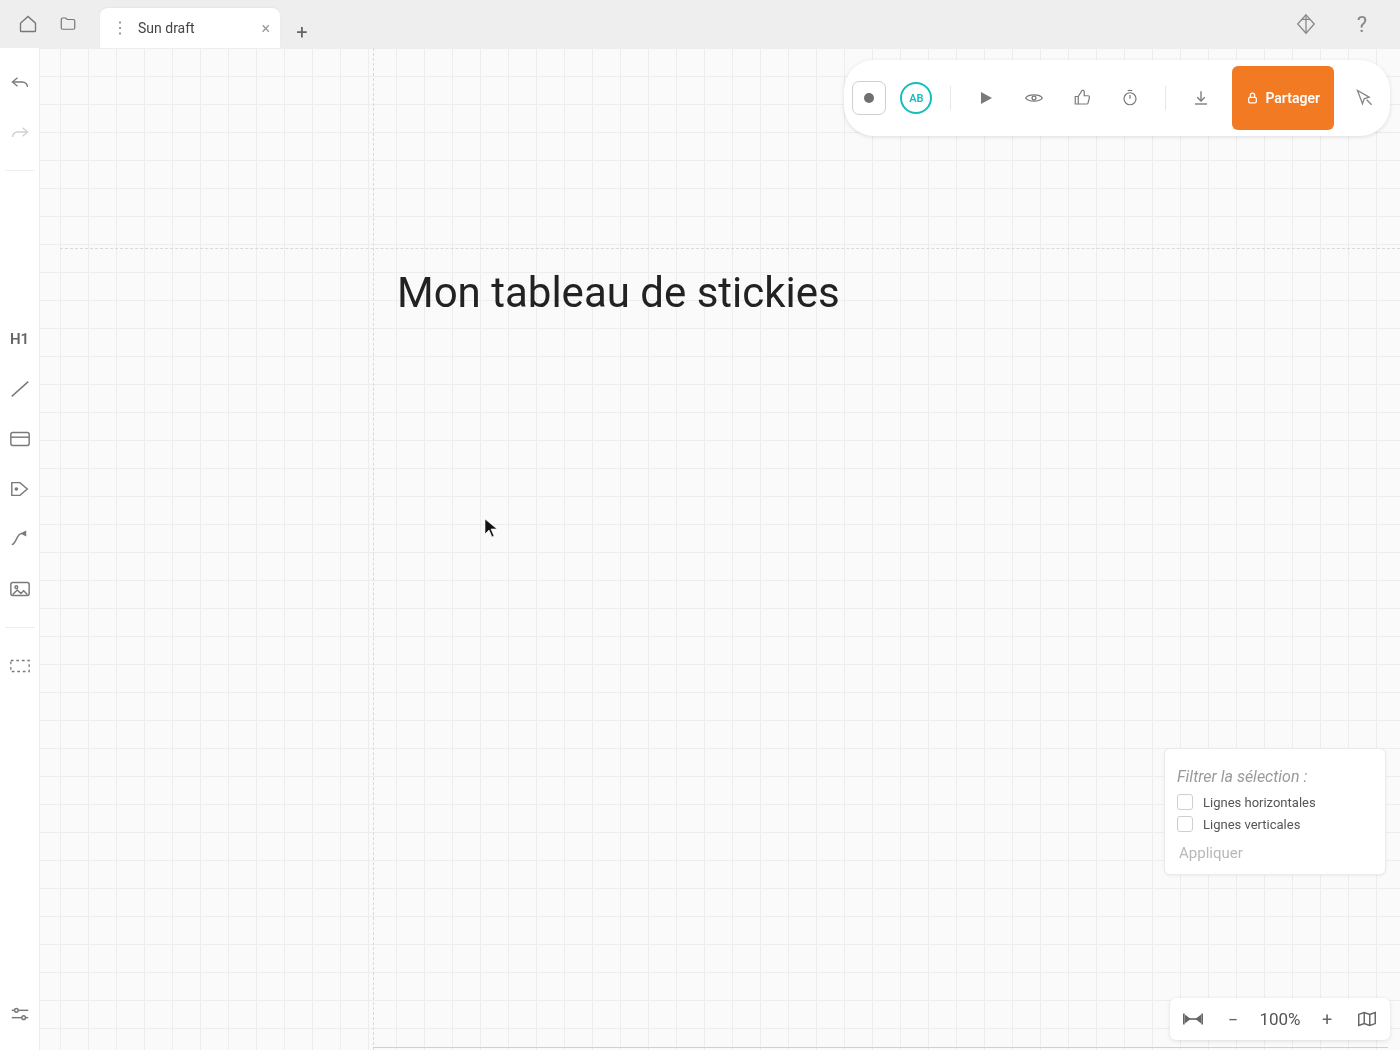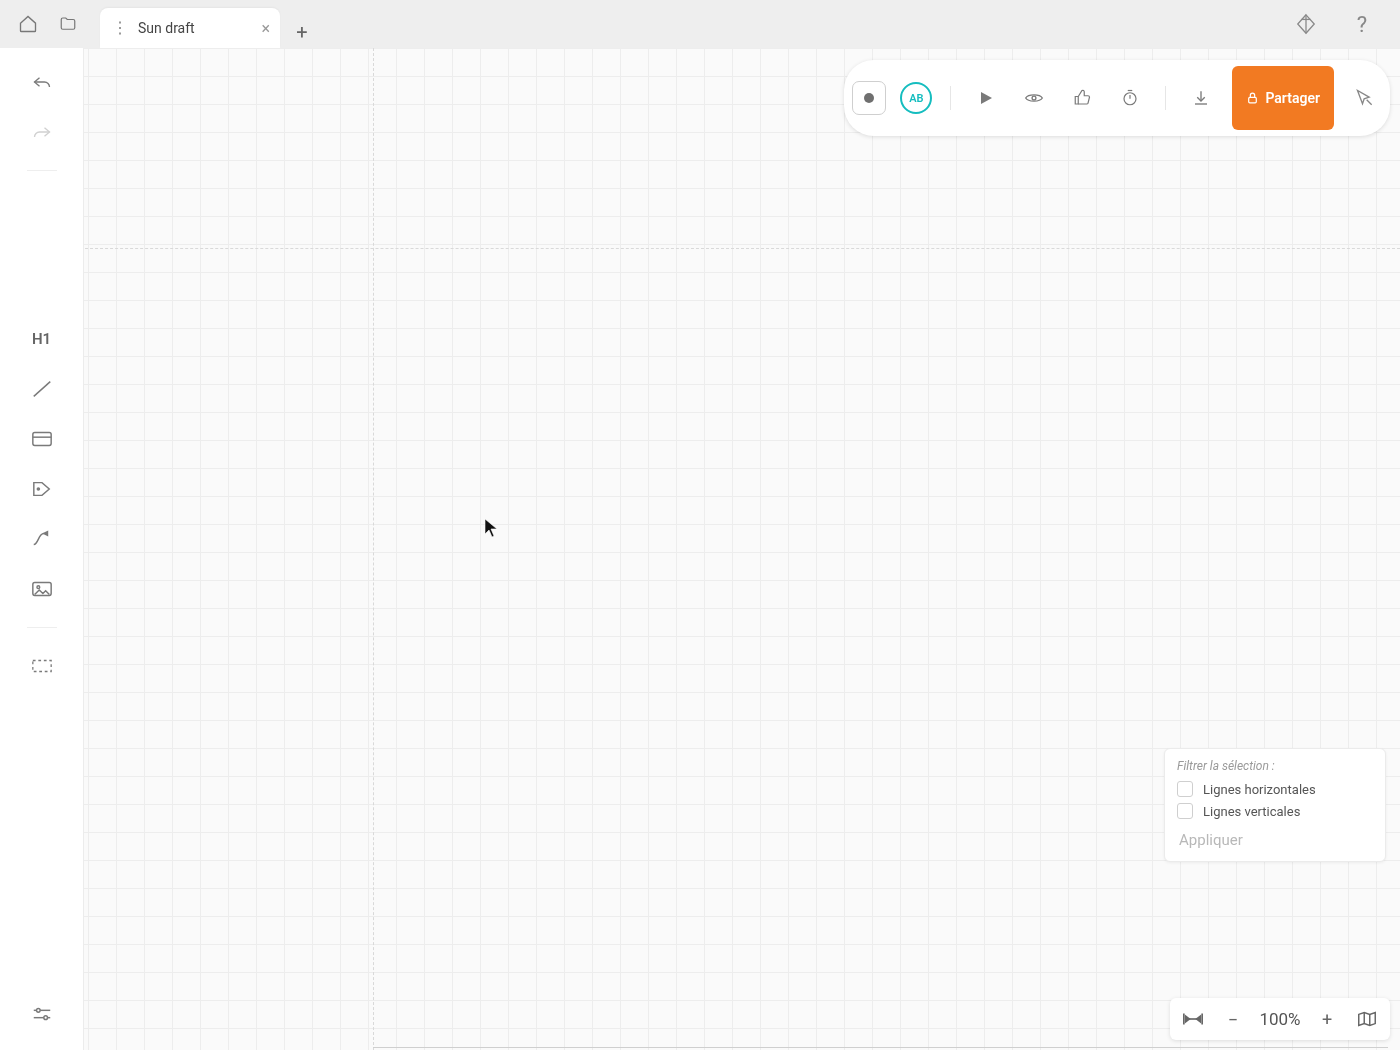--- a/index.html
+++ b/index.html
@@ -86,21 +86,21 @@
   }
   .dashed-v {
     position:absolute; top:0; bottom:0; left:373px;
     border-left:1px dashed #d9d9d9;
   }
 
   
   .left-toolbar {
     position:absolute;
     left:0; top:0; bottom:0;
-    width:84px;
+    width:40px;
     background:#ffffff;
     border-right:1px solid #ececec;
     display:flex;
     flex-direction:column;
     align-items:center;
     padding-top:14px;
     gap:10px;
   }
   .tool {
     width:40px; height:40px;
@@ -179,22 +179,23 @@
     background:#fff;
     border:1px solid #ebebeb;
     border-radius:6px;
     padding:10px 12px 8px;
     box-shadow:0 1px 3px rgba(0,0,0,0.06);
     font-size:13px;
   }
   .filter-title {
     font-style:italic;
     color:#9a9a9a;
-    font-size:12px;
+    font-size:16px;
     margin-bottom:8px;
+    margin-top:8px;
   }
   .filter-row {
     display:flex; align-items:center; gap:10px;
     margin:6px 0;
     color:#555;
   }
   .chk {
     width:16px; height:16px; border:1px solid #cfcfcf; border-radius:3px;
     display:inline-block;
   }
@@ -411,20 +412,21 @@
       <span>Partager</span>
     </div>
     <div class="tr-btn arrowpen">
       <svg width="20" height="20" viewBox="0 0 24 24" fill="none" stroke="currentColor" stroke-width="1.6">
           <path d="M3 3 l6 16 2 -6 6 -2 Z"></path>
           <path d="M14 14 l6 6"></path>
         </svg>
     </div>
   </div>
 
+  <div class="canvas-title">Mon tableau de stickies</div>
 
   <div class="fake-cursor">
     <svg width="14" height="20" viewBox="0 0 14 20">
         <path d="M1 1 L1 16 L5 12 L8 19 L10 18 L7 11 L13 11 Z" fill="#111" stroke="#fff" stroke-width="0.6"></path>
       </svg>
   </div>
 
   <div class="filter-panel">
     <div class="filter-title">Filtrer la sélection :</div>
     <label class="filter-row">

